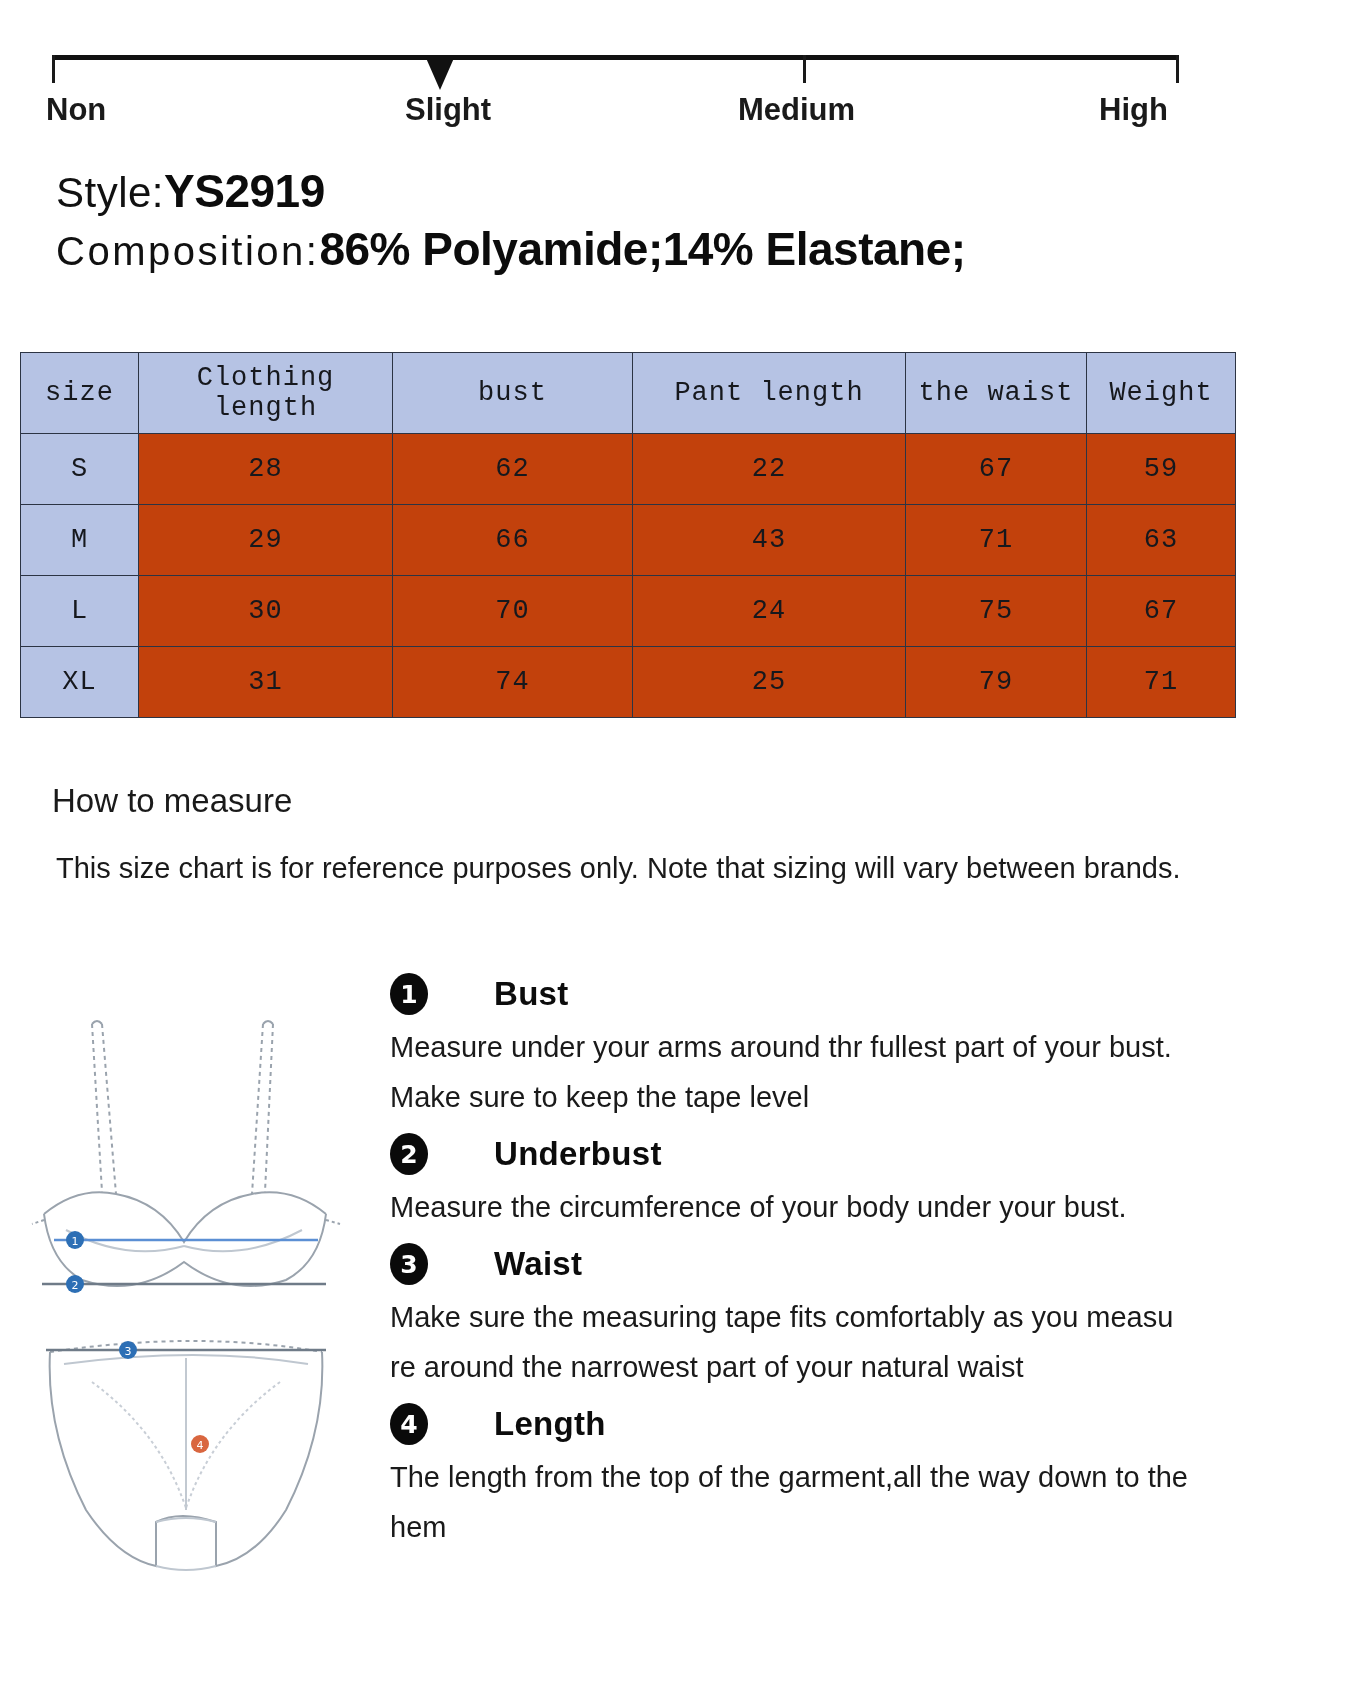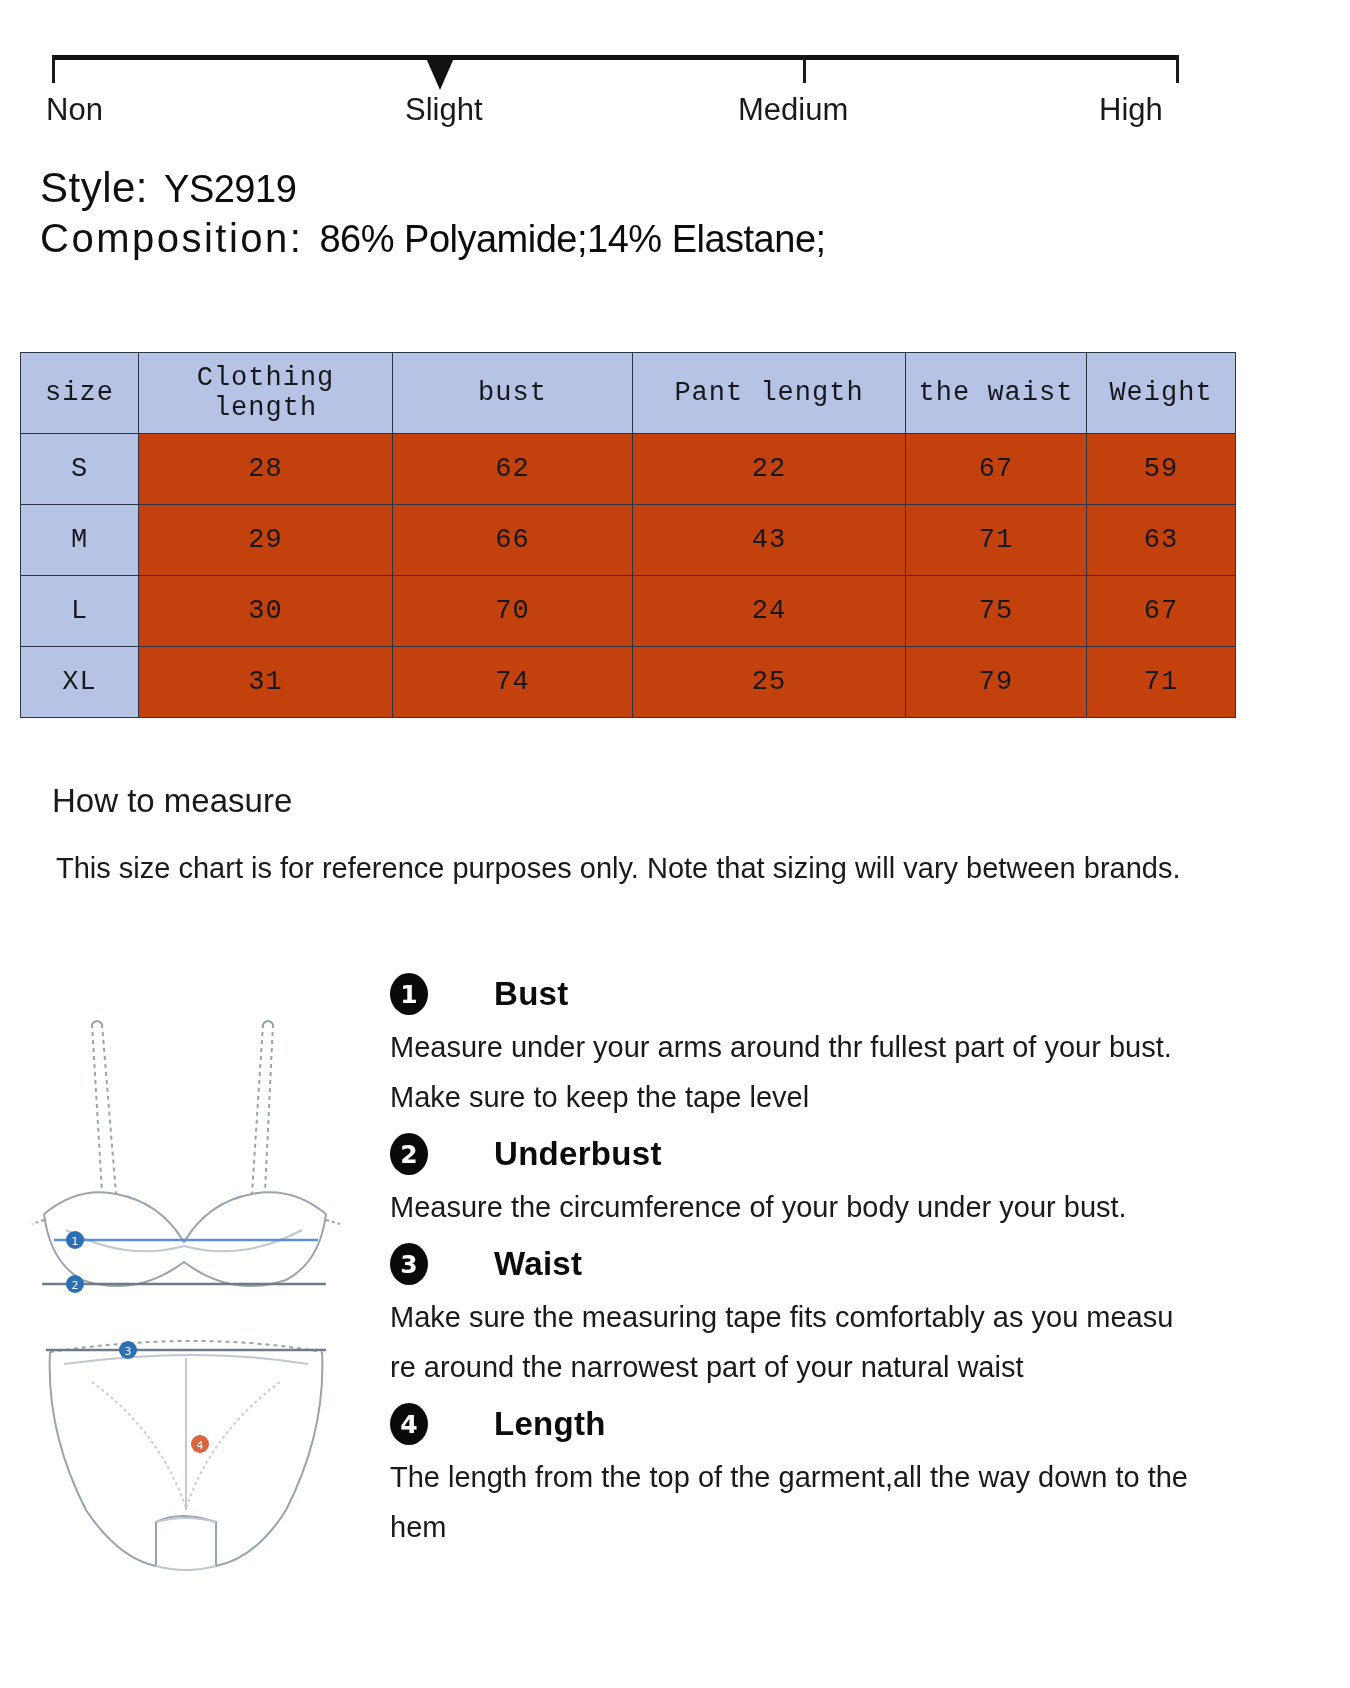--- a/index.html
+++ b/index.html
@@ -47,56 +47,55 @@
     top: 58px;
     width: 0; height: 0;
     border-left: 14px solid transparent;
     border-right: 14px solid transparent;
     border-top: 32px solid #111111;
   }
   .scale-label {
     position: absolute;
     top: 92px;
     font-size: 31px;
-    font-weight: 400;
+    font-weight: 700;
     color: #1a1a1a;
     letter-spacing: 0px;
     white-space: nowrap;
   }
   .scale-label.l0 { left: 46px; }
   .scale-label.l1 { left: 405px; }
   .scale-label.l2 { left: 738px; }
   .scale-label.l3 { left: 1099px; }
 
   
   .meta-block {
     position: absolute;
-    left: 40px;
+    left: 56px;
     top: 164px;
     width: 1260px;
   }
   .meta-line {
     display: flex;
     align-items: baseline;
     white-space: nowrap;
   }
   .meta-line.style-line { margin-bottom: 4px; }
   .meta-key {
     font-size: 42px;
     font-weight: 400;
     color: #111;
     letter-spacing: 0.5px;
   }
   .meta-key.comp-key { letter-spacing: 2.5px; font-size: 40px; }
   .meta-val {
-    font-size: 38px;
-    font-weight: 400;
+    font-size: 46px;
+    font-weight: 700;
     color: #0c0c0c;
     letter-spacing: -0.5px;
-    margin-left: 16px;
   }
 
   
   .size-table {
     position: absolute;
     left: 20px;
     top: 352px;
     width: 1215px;
     border-collapse: collapse;
     table-layout: fixed;

